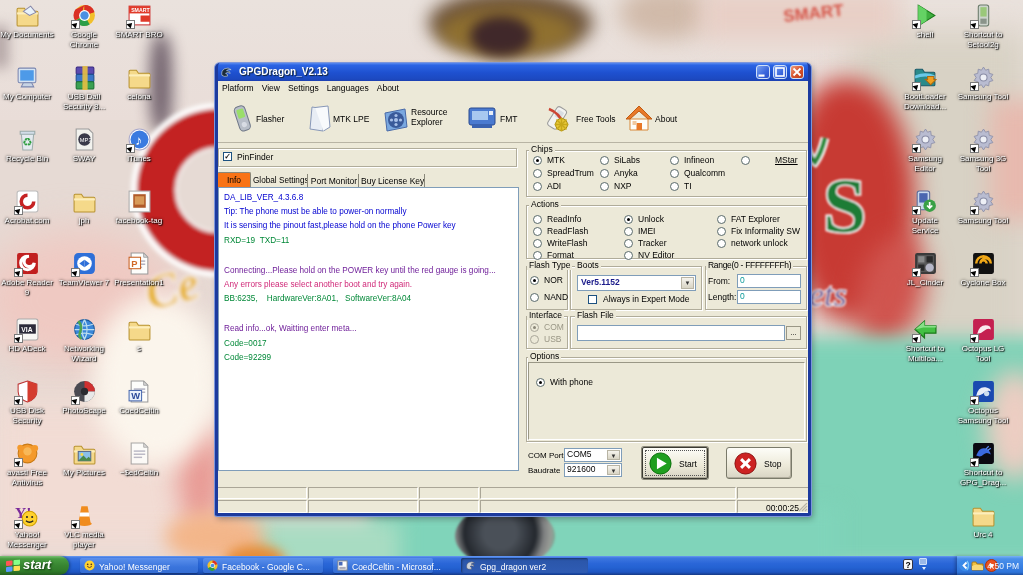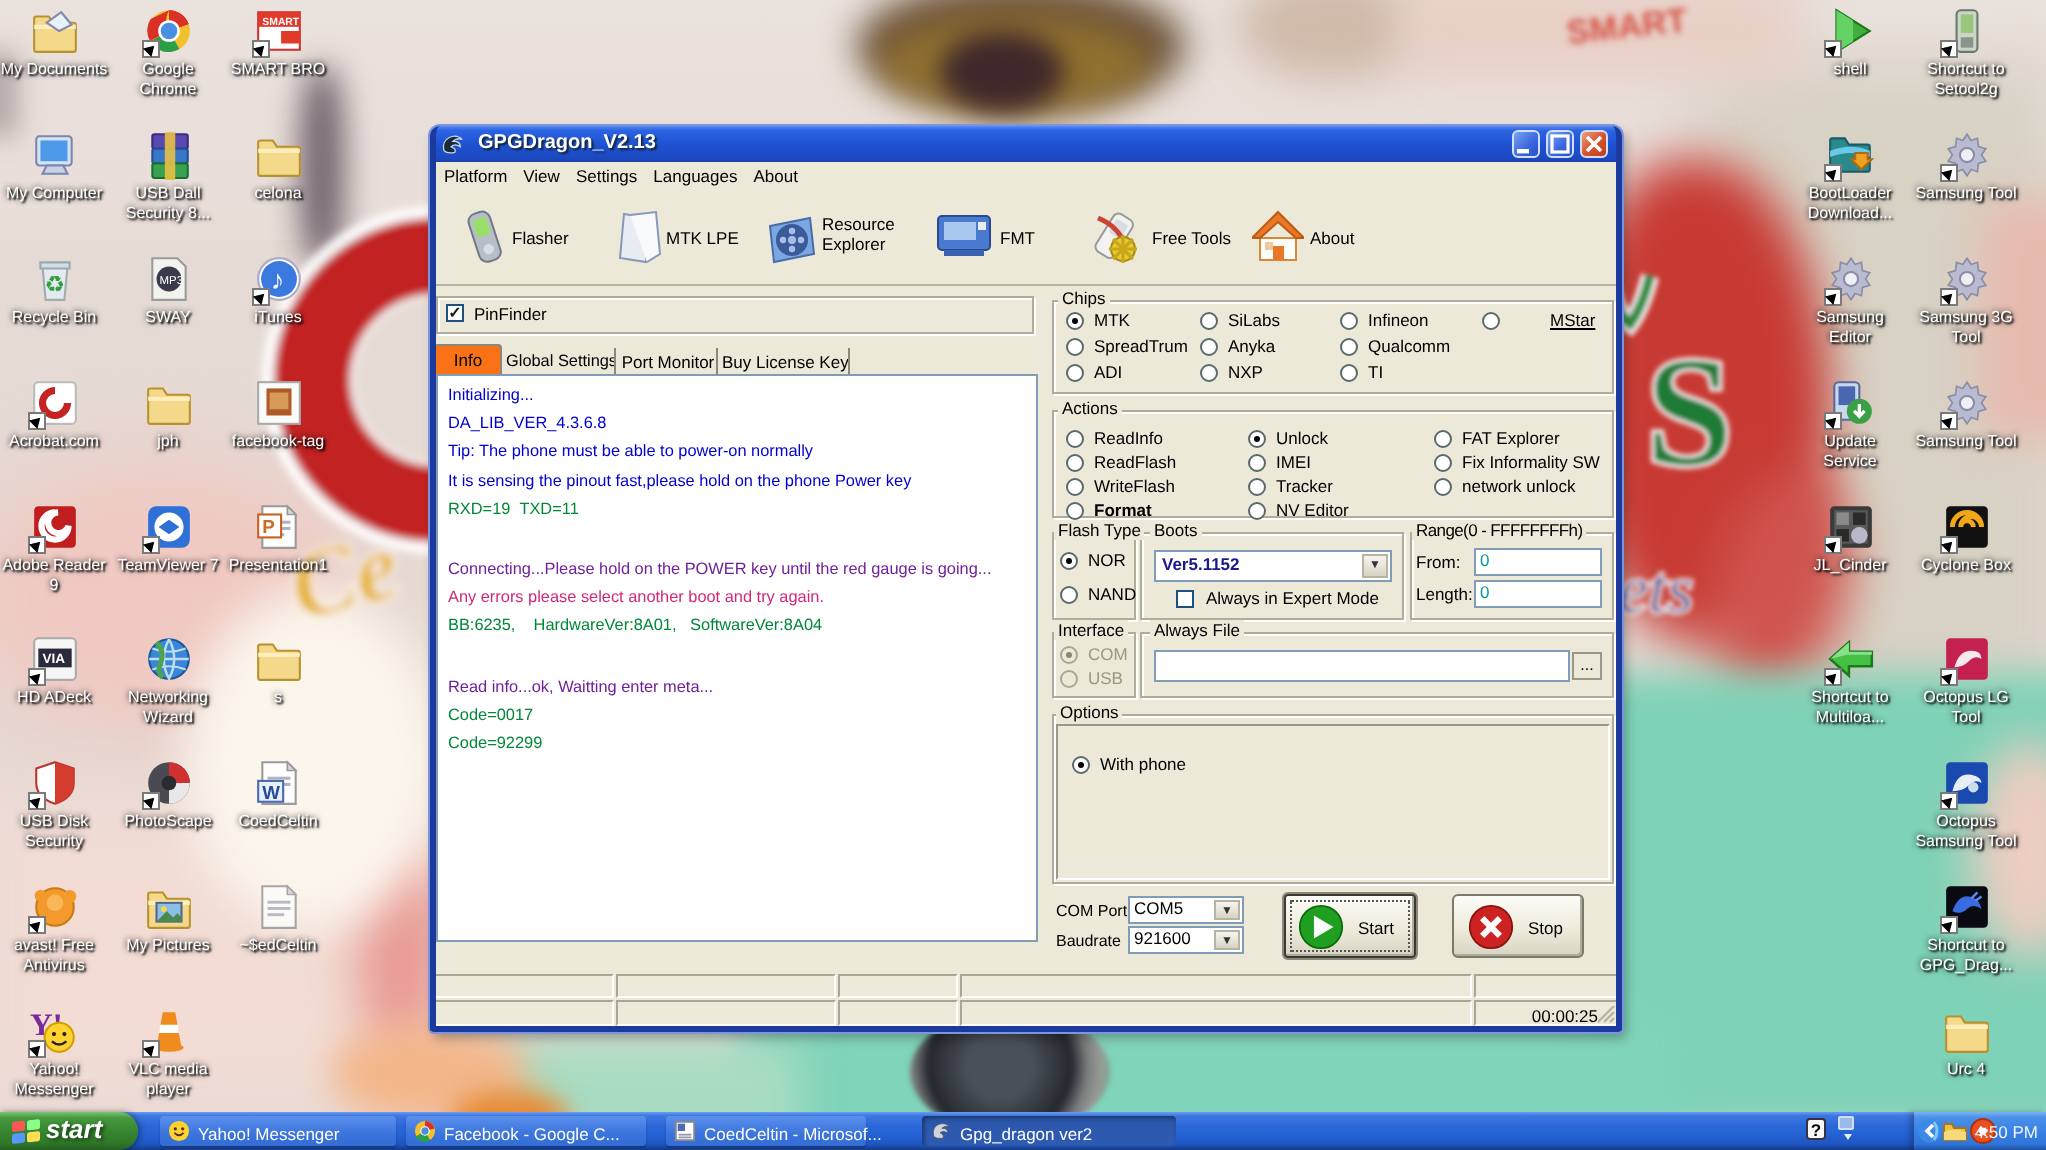--- a/index.html
+++ b/index.html
@@ -646,21 +646,20 @@
  <div class="gb" style="left:3px;top:85px;width:299px;height:19px;background:#ece9d8;z-index:11;"></div>
  <div class="cb" style="left:8px;top:89px;z-index:12;">✓</div>
  <div class="rlbl" style="left:22px;top:89px;z-index:12;">PinFinder</div>
  <div id="tabs" style="position:absolute;left:2px;top:109px;width:302px;height:16px;z-index:11;font-size:8.5px;">
   <div style="position:absolute;left:0;top:0;width:34px;height:16px;background:#f97316;border:1px solid #8a887a;border-bottom:none;border-radius:2px 2px 0 0;text-align:center;padding-top:2px;">Info</div>
   <div style="position:absolute;left:36px;top:2px;width:55px;height:14px;border-right:1px solid #8a887a;padding-top:2px;text-align:center;white-space:nowrap;overflow:hidden;font-size:8.2px;">Global Settings</div>
   <div style="position:absolute;left:93px;top:2px;width:49px;height:14px;border-right:1px solid #8a887a;padding-top:2px;text-align:center;white-space:nowrap;overflow:hidden;">Port Monitor</div>
   <div style="position:absolute;left:144px;top:2px;width:64px;height:14px;border-right:1px solid #8a887a;padding-top:2px;text-align:center;white-space:nowrap;overflow:hidden;">Buy License Key</div>
  </div>
  <div id="logarea">
-  <div class="c-b">Initializing...</div>
   <div class="c-b">DA_LIB_VER_4.3.6.8</div>
   <div class="c-b">Tip: The phone must be able to power-on normally</div>
   <div class="c-b">It is sensing the pinout fast,please hold on the phone Power key</div>
   <div class="c-g">RXD=19&nbsp;&nbsp;TXD=11</div>
   <div class="c-p">Connecting...Please hold on the POWER key until the red gauge is going...</div>
   <div class="c-m">Any errors please select another boot and try again.</div>
   <div class="c-g">BB:6235,&nbsp;&nbsp;&nbsp;&nbsp;HardwareVer:8A01,&nbsp;&nbsp;&nbsp;SoftwareVer:8A04</div>
   <div class="c-p">Read info...ok, Waitting enter meta...</div>
   <div class="c-g">Code=0017</div>
   <div class="c-g">Code=92299</div>
@@ -705,21 +704,21 @@
         <div class="rlbl" style="left:423px;top:163px;">IMEI</div>
   <div class="radio" style="left:502px;top:164px;"></div>
         <div class="rlbl" style="left:516px;top:163px;">Fix Informality SW</div>
   <div class="radio" style="left:318px;top:176px;"></div>
         <div class="rlbl" style="left:332px;top:175px;">WriteFlash</div>
   <div class="radio" style="left:409px;top:176px;"></div>
         <div class="rlbl" style="left:423px;top:175px;">Tracker</div>
   <div class="radio" style="left:502px;top:176px;"></div>
         <div class="rlbl" style="left:516px;top:175px;">network unlock</div>
   <div class="radio" style="left:318px;top:188px;"></div>
-        <div class="rlbl" style="left:332px;top:187px;font-weight:bold;">Format</div>
+        <div class="rlbl" style="left:332px;top:187px;">Format</div>
   <div class="radio" style="left:409px;top:188px;"></div>
         <div class="rlbl" style="left:423px;top:187px;">NV Editor</div>
 
   <div class="gb" style="left:311px;top:203px;width:42px;height:44px;"></div>
   <div class="gbl" style="left:312px;top:197px;">Flash Type</div>
   <div class="radio on" style="left:315px;top:213px;"></div>
         <div class="rlbl" style="left:329px;top:212px;">NOR</div>
   <div class="radio" style="left:315px;top:230px;"></div>
         <div class="rlbl" style="left:329px;top:229px;">NAND</div>
   <div class="gb" style="left:355px;top:203px;width:132px;height:44px;"></div>
@@ -741,21 +740,21 @@
           <span style="position:absolute;left:2px;top:0;">0</span>
         </div>
 
   <div class="gb" style="left:311px;top:253px;width:42px;height:33px;"></div>
   <div class="gbl" style="left:312px;top:247px;">Interface</div>
   <div class="radio gray on" style="left:315px;top:260px;"></div>
         <div class="rlbl" style="left:329px;top:259px;color:#9a9786;">COM</div>
   <div class="radio gray" style="left:315px;top:272px;"></div>
         <div class="rlbl" style="left:329px;top:271px;color:#9a9786;">USB</div>
   <div class="gb" style="left:355px;top:253px;width:237px;height:33px;"></div>
-  <div class="gbl" style="left:360px;top:247px;">Always File</div>
+  <div class="gbl" style="left:360px;top:247px;">Flash File</div>
   <div class="inp" style="left:362px;top:262px;width:208px;height:16px;"></div>
   <div style="position:absolute;left:571px;top:263px;width:15px;height:14px;background:#ece9d8;border:1px solid #9a9786;font-size:8px;text-align:center;line-height:12px;">...</div>
 
   <div class="gb" style="left:311px;top:294px;width:281px;height:85px;"></div>
   <div class="gbl" style="left:313px;top:288px;">Options</div>
   <div style="position:absolute;left:313px;top:299px;width:277px;height:78px;background:#ece9d8;border:1px solid #fff;border-top-color:#9a9786;border-left-color:#9a9786;"></div>
   <div class="radio on" style="left:321px;top:315px;"></div>
         <div class="rlbl" style="left:335px;top:314px;">With phone</div>
 
   <div class="rlbl" style="left:313px;top:388px;font-size:8px;">COM Port</div>

